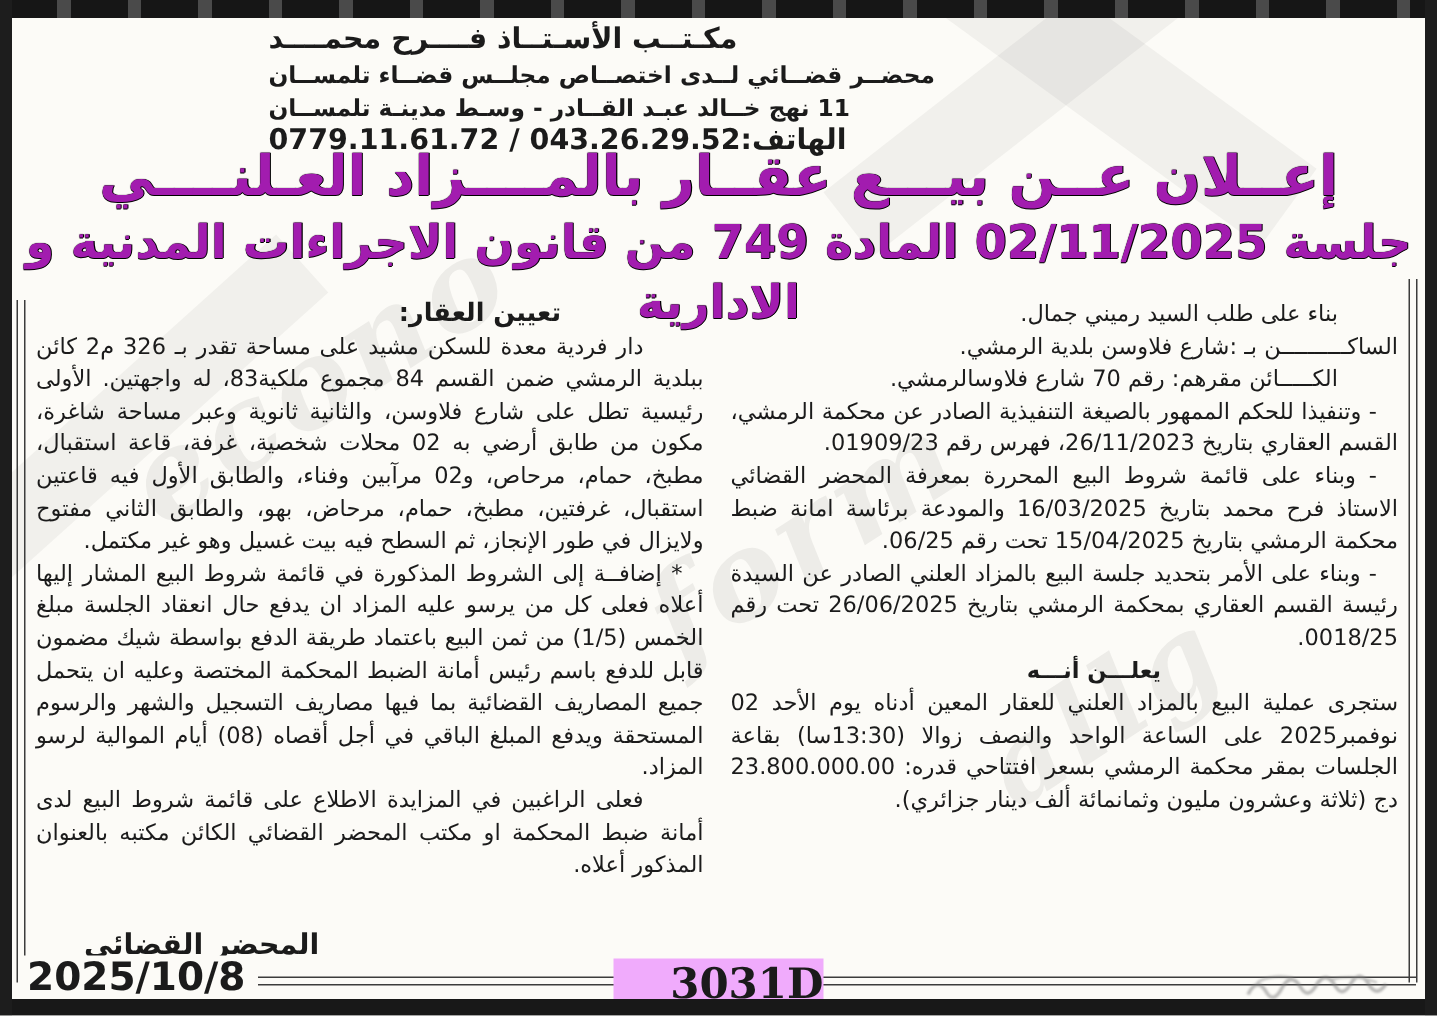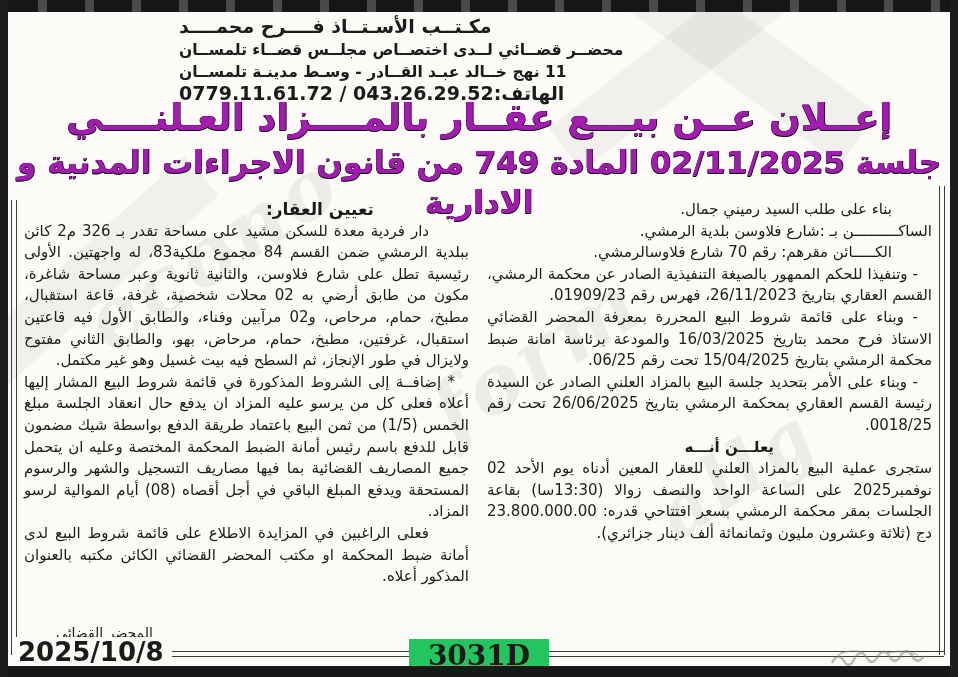--- a/index.html
+++ b/index.html
@@ -53,26 +53,26 @@
   .announce{font-weight:bold;text-indent:158px;}
 
   
   .vrule{position:absolute;width:4px;border-left:1.5px solid #3c3c3c;border-right:1.5px solid #3c3c3c;z-index:1;}
   .vrule-right{right:13px;top:186px;bottom:22px;}
   .vrule-left{left:11px;top:200px;bottom:22px;}
   .hrule-bottom{position:absolute;left:16px;right:14px;bottom:20px;height:4px;
     border-top:1.7px solid #3c3c3c;border-bottom:1.7px solid #3c3c3c;z-index:2;}
 
   
-  .signature{position:absolute;left:56px;bottom:36px;font-size:14px;font-weight:normal;z-index:3;}
+  .signature{position:absolute;left:56px;bottom:36px;font-size:19px;font-weight:bold;z-index:3;}
   .pub-date{position:absolute;left:16px;bottom:8px;font-size:26px;font-weight:bold;
     direction:ltr;background:#fcfbf7;padding:0 8px 2px 2px;z-index:3;}
-  .ref{position:absolute;left:0;right:0;bottom:5px;margin:auto;width:140px;text-align:center;
+  .ref{position:absolute;left:0;right:0;bottom:5px;margin:auto;width:140px;text-align:right;
     font-family:"DejaVu Serif",serif;font-weight:bold;font-size:28px;direction:ltr;
-    background:#22c55e;z-index:3;}
+    background:#f0abfc;z-index:3;}
   .stamp{position:absolute;right:20px;bottom:6px;width:110px;height:26px;opacity:.5;
     filter:blur(.6px);z-index:2;}
 </style>
 </head>
 <body>
 
 <div class="page">
 
   <div class="frame-top"></div>
   <div class="frame-bottom"></div>

